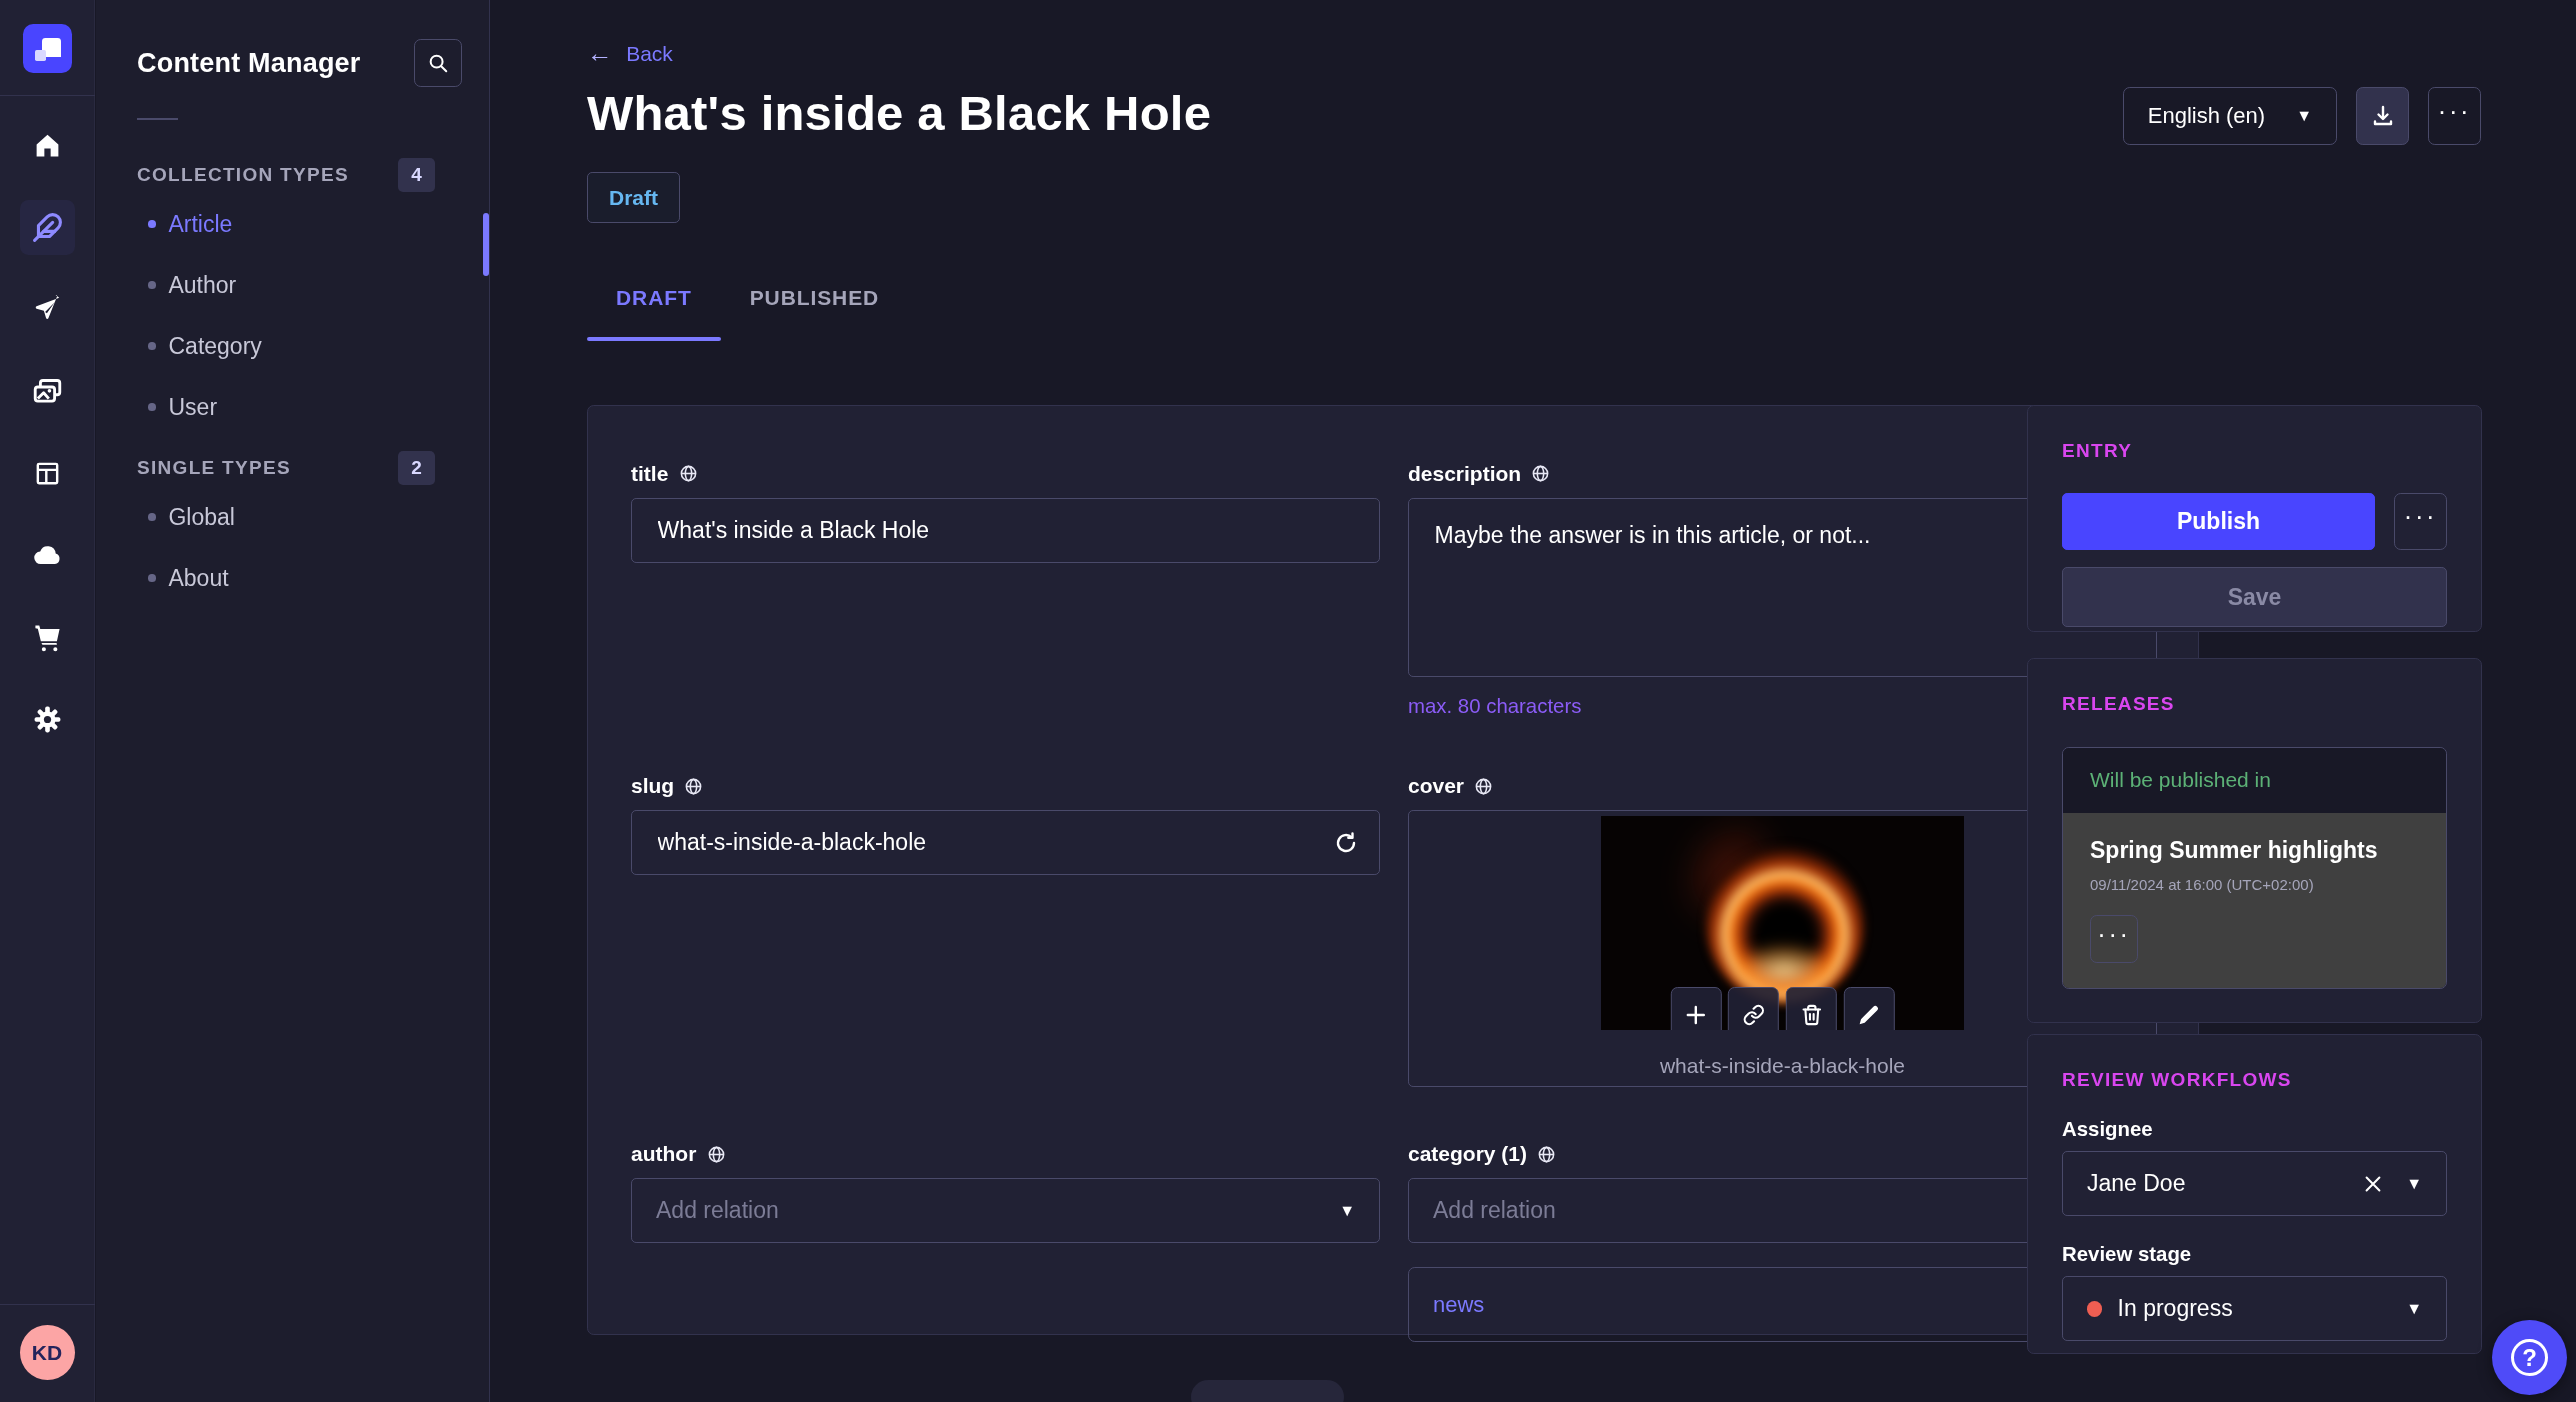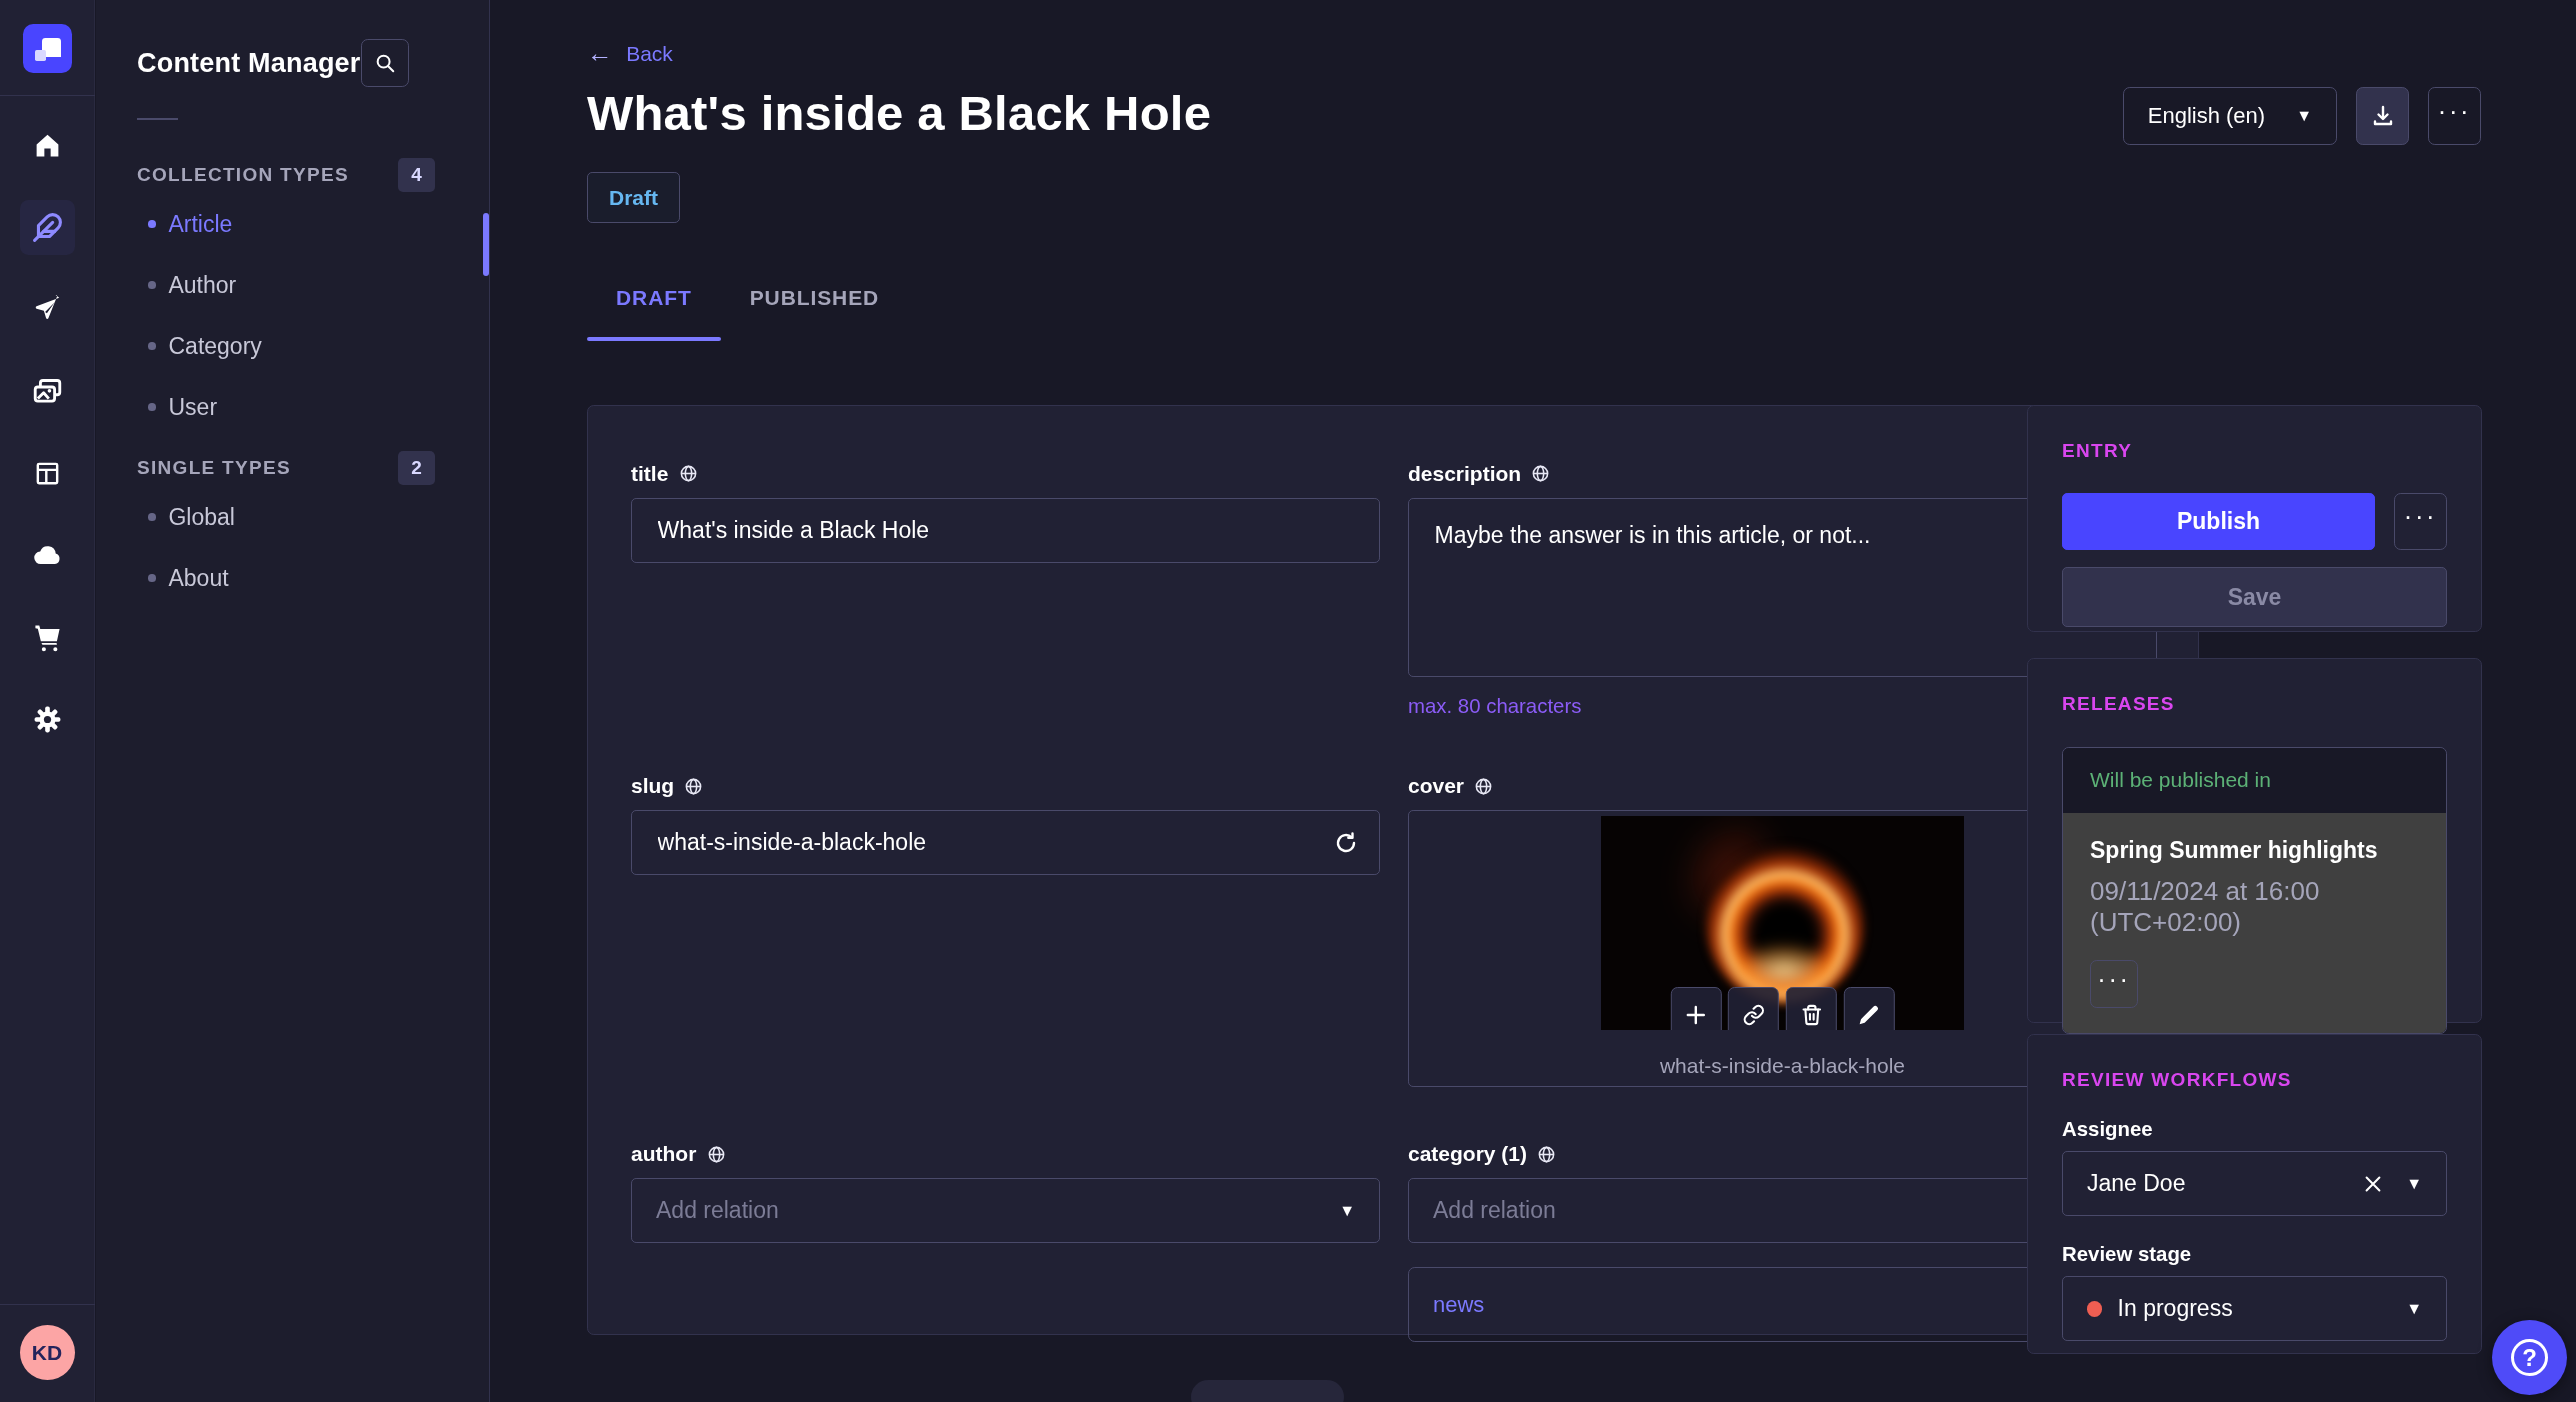--- a/index.html
+++ b/index.html
@@ -34,21 +34,21 @@
   .avatar {
     width:55px; height:55px; border-radius:50%; background:#fca5a5; color:#24245c;
     font-size:21px; font-weight:bold; display:flex; align-items:center; justify-content:center; cursor:pointer;
   }
 
   
   .subnav {
     position:absolute; left:96px; top:0; width:394px; height:1402px;
     background:#1d1d2d; border-right:0.9px solid #32324d;
   }
-  .subnav-header { display:flex; align-items:center; justify-content:flex-start; padding:39px 27px 0 41px; }
+  .subnav-header { display:flex; align-items:center; justify-content:space-between; padding:39px 27px 0 41px; }
   .subnav-title { font-size:27px; font-weight:600; letter-spacing:0.2px; }
   .search-btn {
     width:48px; height:48px; border:0.9px solid #4a4a6a; border-radius:6.8px; background:transparent;
     display:flex; align-items:center; justify-content:center; color:#fff; cursor:pointer;
   }
   .subnav-divider { width:41px; height:1.7px; background:#4a4a6a; margin:31px 0 0 41px; }
   .subnav-section { margin-top:37px; }
   .section-head { display:flex; align-items:center; justify-content:space-between; padding:0 54px 0 41px; height:37px; }
   .section-label { font-size:19px; font-weight:600; letter-spacing:1.3px; color:#a5a5ba; }
   .count-badge {
@@ -150,21 +150,21 @@
   .entry-more { width:53px; height:57px; }
   .save-btn {
     width:100%; height:60px; margin-top:17px; background:#32324d; border:0.9px solid #4a4a6a; border-radius:5.1px;
     color:#8a8aa5; font-size:23px; font-weight:600; cursor:pointer; font-family:"Liberation Sans", sans-serif;
   }
   .panel-releases { top:658px; height:365px; }
   .release-card { margin-top:32px; border:0.9px solid #4a4a6a; border-radius:6.8px; overflow:hidden; }
   .release-head { background:#181826; padding:20.4px 27px; font-size:21px; color:#5cb176; }
   .release-body { background:#404040; padding:24px 27px 25.6px; }
   .release-name { font-size:23px; font-weight:600; color:#fff; }
-  .release-date { margin-top:12px; font-size:26px; color:#a5a5ba; }
+  .release-date { margin-top:12px; font-size:15px; color:#a5a5ba; }
   .release-more { margin-top:22px; width:48px; height:48px; }
   .panel-review { top:1034px; height:320px; }
   .review-label { margin-top:27px; margin-bottom:10.2px; font-size:20.4px; font-weight:600; color:#fff; }
   .combo { height:65px; border:0.9px solid #4a4a6a; border-radius:5.1px; display:flex; align-items:center; padding:0 24px; cursor:pointer; background:#212134; }
   .combo .val { flex:1; font-size:23px; color:#fff; display:flex; align-items:center; gap:15.3px; }
   .combo .controls { display:flex; align-items:center; gap:22px; }
   .stage-dot { width:15.3px; height:15.3px; border-radius:50%; background:#ee5e52; }
 
   
   .bottom-pill { position:absolute; left:1191px; top:1380px; width:153px; height:34px; border-radius:19px; background:#26263a; }

